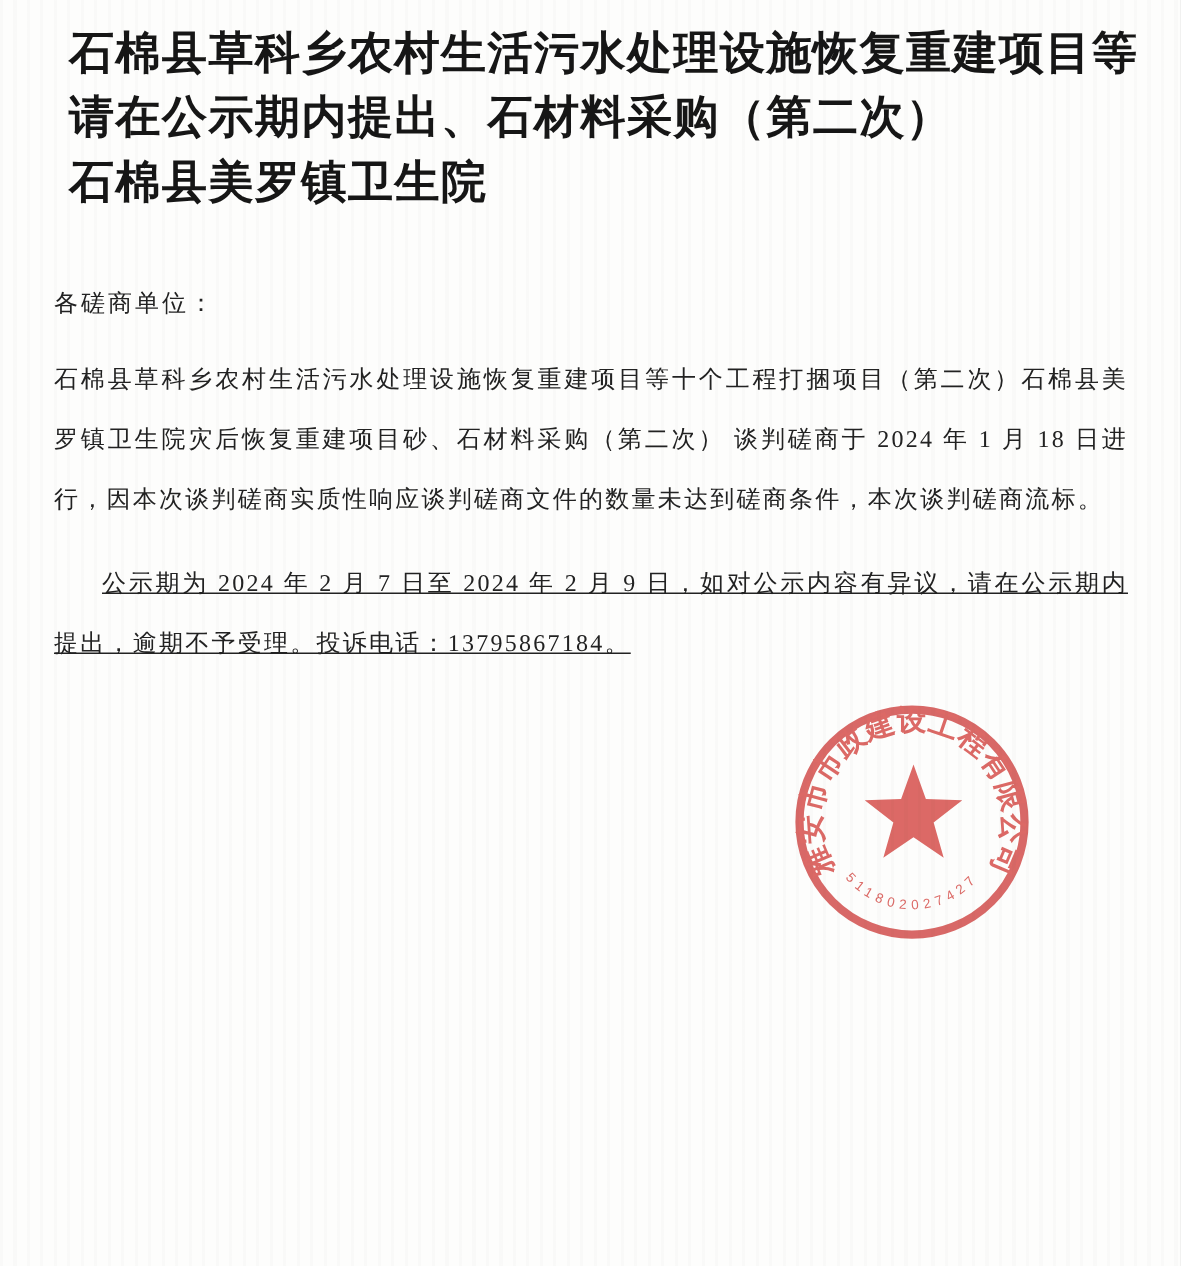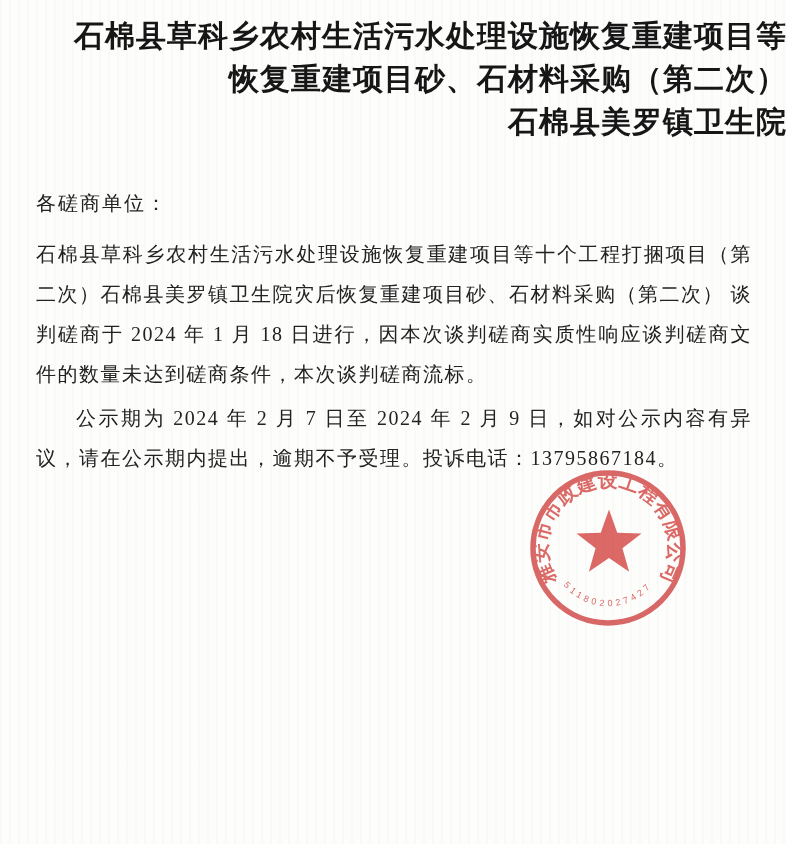--- a/index.html
+++ b/index.html
@@ -11,45 +11,45 @@
     margin: 0 auto;
     background:
       repeating-linear-gradient(90deg, rgba(0,0,0,0.015) 0 2px, rgba(0,0,0,0) 2px 9px),
       #fdfdfc;
     overflow: hidden;
     color: #1c1c1c;
     font-family: "Liberation Serif", "DejaVu Serif", serif;
   }
   .title-block {
     padding-top: 14px;
-    text-align: right;
+    text-align: left;
     font-family: "Liberation Sans", "DejaVu Sans", sans-serif;
     font-weight: bold;
     font-size: 30px;
     line-height: 43px;
     color: #161616;
     letter-spacing: 1px;
     padding-left: 46px;
   }
   .body-block {
     padding: 0 35px 0 36px;
-    font-size: 20px;
+    font-size: 16px;
     line-height: 40px;
     color: #222;
   }
   .salutation {
     margin-top: 40px;
     letter-spacing: 2px;
   }
   .para {
     margin-top: 11px;
     text-align: justify;
     letter-spacing: 1.5px;
   }
-  .para.indent { text-indent: 2em; margin-top: 4px; }
+  .para.indent { text-indent: 2em; margin-top: 16px; text-decoration: underline; }
   .signature-block {
     position: absolute;
     right: 56px;
     top: 550px;
     text-align: right;
     font-size: 21px;
     line-height: 29px;
     letter-spacing: 2px;
     color: #222;
   }
@@ -65,21 +65,21 @@
     pointer-events: none;
   }
 </style>
 </head>
 <body>
 
 <div class="page">
 
   <div class="title-block">
     <div>石棉县草科乡农村生活污水处理设施恢复重建项目等</div>
-    <div>恢复重建项目砂、石材料采购（第二次）</div>
+    <div>请在公示期内提出、石材料采购（第二次）</div>
     <div>石棉县美罗镇卫生院</div>
   </div>
 
   <div class="body-block">
     <div class="salutation">各磋商单位：</div>
     <p class="para">石棉县草科乡农村生活污水处理设施恢复重建项目等十个工程打捆项目（第二次）石棉县美罗镇卫生院灾后恢复重建项目砂、石材料采购（第二次） 谈判磋商于 2024 年 1 月 18 日进行，因本次谈判磋商实质性响应谈判磋商文件的数量未达到磋商条件，本次谈判磋商流标。</p>
     <p class="para indent">公示期为 2024 年 2 月 7 日至 2024 年 2 月 9 日，如对公示内容有异议，请在公示期内提出，逾期不予受理。投诉电话：13795867184。</p>
   </div>
 
   <div class="signature-block">

